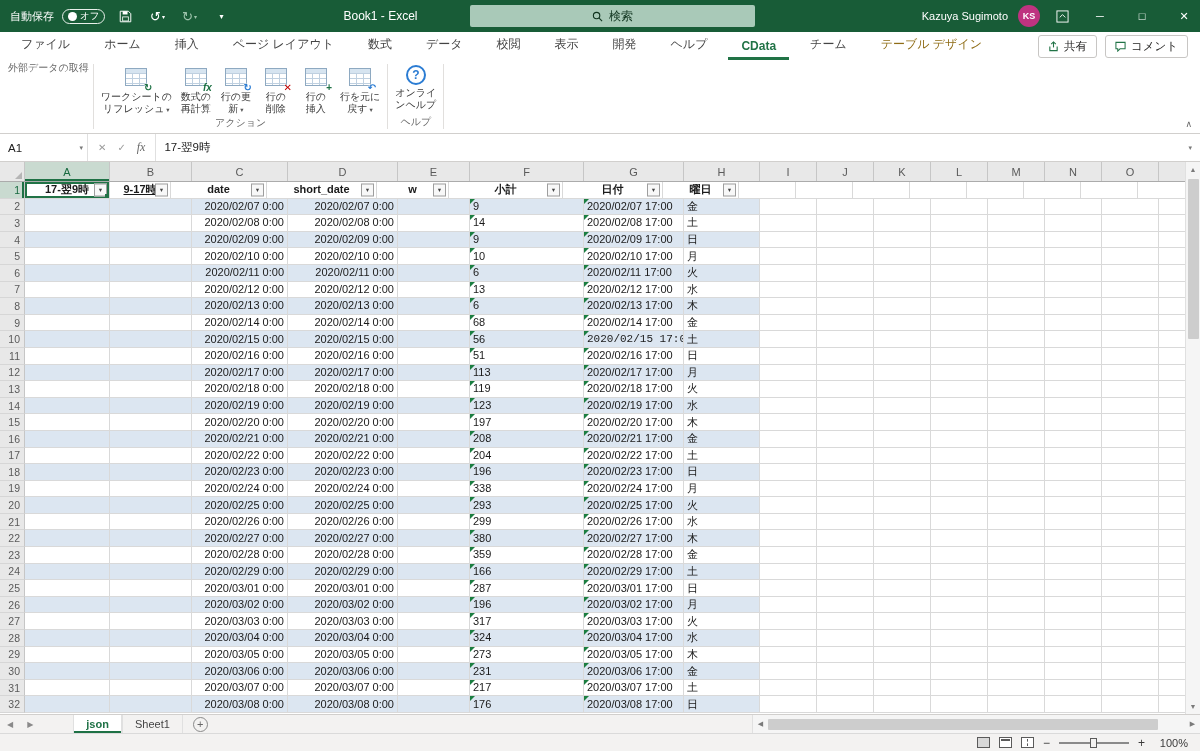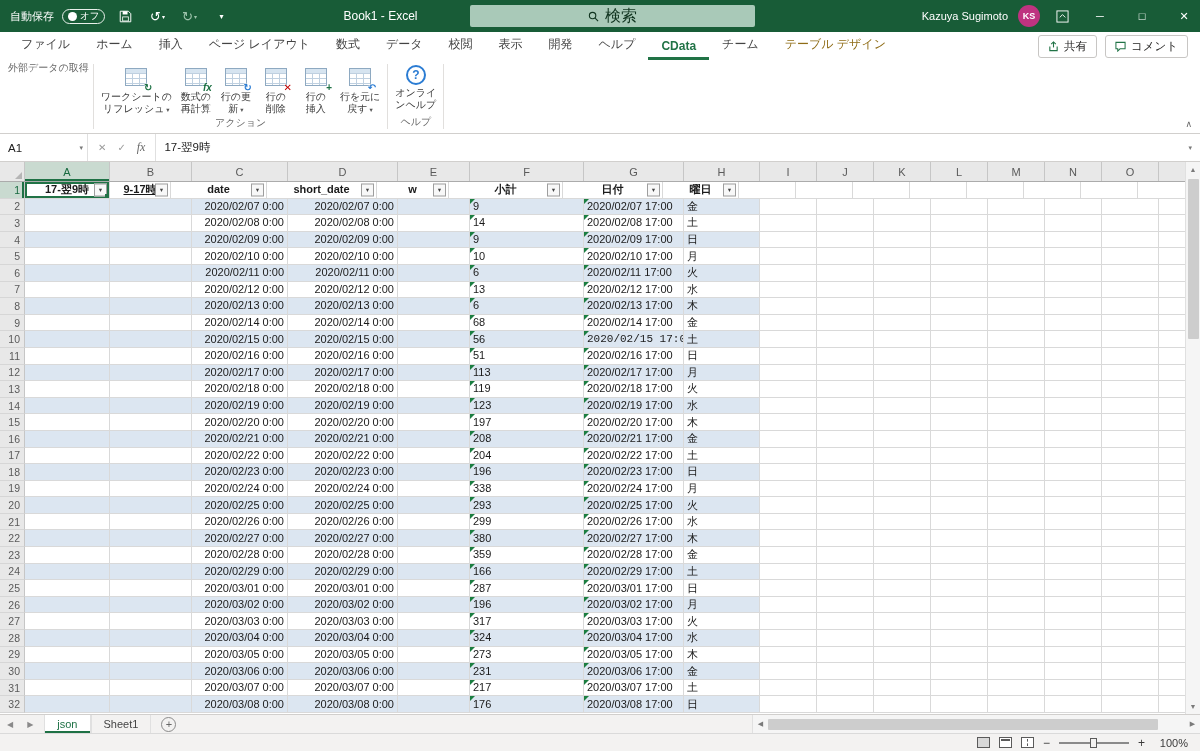--- a/index.html
+++ b/index.html
@@ -15,32 +15,32 @@
     height:15px; padding:0 5px; cursor:default; }
   .knob { width:9px; height:9px; border-radius:50%; background:#fff; }
   .pill-txt { font-size:9.5px; color:#fff; }
   .qat-btn { width:24px; height:24px; display:flex; align-items:center; justify-content:center;
     font-size:13px; color:#fff; position:relative; }
   .qat-btn .mini { font-size:6px; margin-left:1px; }
   .qat-btn.dim { color:#9CC3AB; }
   .wb-title { margin-left:110px; font-size:12px; white-space:nowrap; }
   .search { position:absolute; left:470px; top:5px; width:285px; height:22px; background:#A9C9B8;
     border-radius:2px; display:flex; align-items:center; justify-content:center; gap:6px;
-    color:#10341F; font-size:16px; }
+    color:#10341F; font-size:12px; }
   .tb-right { margin-left:auto; display:flex; align-items:center; gap:10px; padding-right:0; }
   .user-name { font-size:11px; white-space:nowrap; }
   .avatar { width:22px; height:22px; border-radius:50%; background:#BE3380; color:#fff;
     display:flex; align-items:center; justify-content:center; font-size:9px; font-weight:bold; }
   .tb-ico { display:flex; align-items:center; justify-content:center; width:24px; }
   .win-btn { width:32px; height:32px; display:flex; align-items:center; justify-content:center;
     font-size:11px; }
 
   
   .tabs-row { height:28px; background:#fff; display:flex; flex:none; }
-  .tab-list { display:flex; align-items:flex-end; padding-left:8px; }
+  .tab-list { display:flex; align-items:flex-end; padding-left:8px;gap:8px; }
   .tab { padding:0 13px 7px 13px; font-size:12px; color:#444; white-space:nowrap; cursor:default; }
   .tab.active { color:#217346; font-weight:bold; box-shadow:inset 0 -3px 0 #217346; }
   .tab.contextual { color:#8F6C16; }
   .tabs-right { margin-left:auto; display:flex; align-items:center; gap:8px; padding-right:12px; }
   .pill-btn { display:flex; align-items:center; gap:5px; border:1px solid #C8C6C4; border-radius:3px;
     background:#fff; padding:3px 9px; font-size:11.5px; color:#252423; }
 
   
   .ribbon { height:74px; background:#fff; border-bottom:1px solid #D1CFCD; position:relative; flex:none; }
   .ribbon-content { display:flex; height:100%; padding-left:4px; }
@@ -121,21 +121,21 @@
   .vs-thumb { width:11px; height:160px; background:#CDCDCD; border-radius:1px; margin-top:2px; flex:none; }
   .vs-track { flex:1; }
 
   
   .sheetbar { height:19px; background:#F3F2F1; border-top:1px solid #D1CFCD; display:flex;
     align-items:stretch; flex:none; font-size:11px; }
   .snav { display:flex; align-items:center; padding:0 7px; color:#8A8A8A; font-size:8px; }
   .sheet-tab-list { display:flex; align-items:stretch; margin-left:4px; }
   .stab { display:flex; align-items:center; padding:0 12px; color:#444;
     border-right:1px solid #E0E0E0; border-left:1px solid #E0E0E0; }
-  .stab.active { background:#fff; color:#1E7145; font-weight:normal; box-shadow:inset 0 -2px 0 #1E7145; }
+  .stab.active { background:#fff; color:#1E7145; font-weight:bold; box-shadow:inset 0 -2px 0 #1E7145;margin-left:29px; }
   .add-sheet { width:15px; height:15px; border-radius:50%; border:1px solid #8A8A8A; color:#666;
     display:flex; align-items:center; justify-content:center; font-size:11px; align-self:center;
     margin-left:10px; }
   .hscroll { margin-left:auto; width:448px; display:flex; align-items:center; background:#F5F5F5;
     border-left:1px solid #E0E0E0; }
   .hs-btn { width:15px; display:flex; align-items:center; justify-content:center; font-size:7px;
     color:#7A7A7A; flex:none; }
   .hs-thumb { width:390px; height:11px; background:#CDCDCD; border-radius:1px; flex:none; }
   .hs-track { flex:1; }
 

